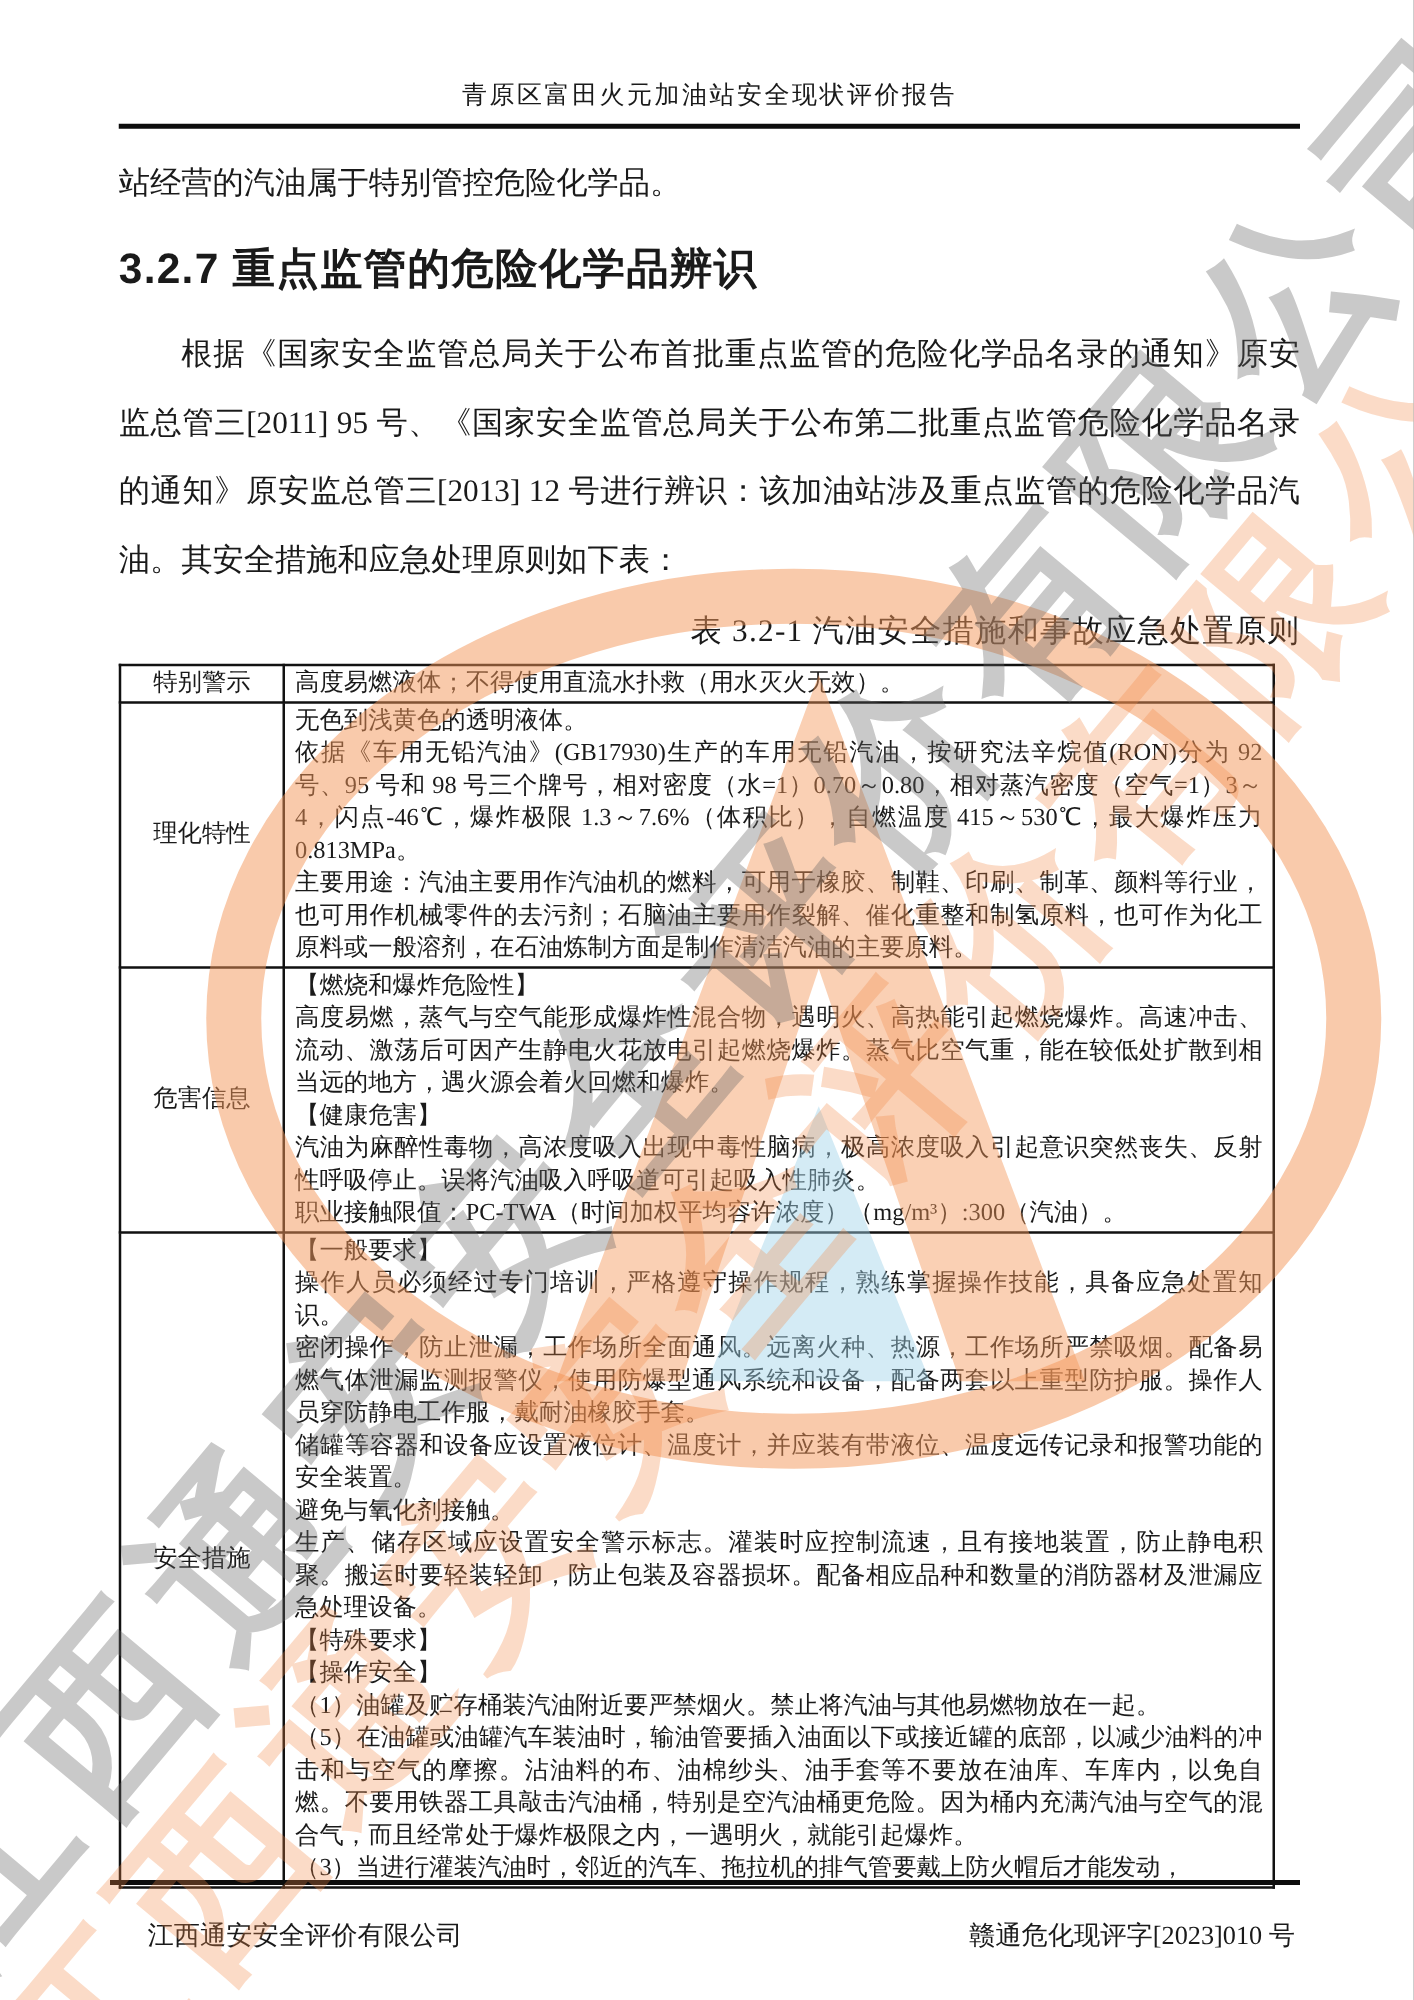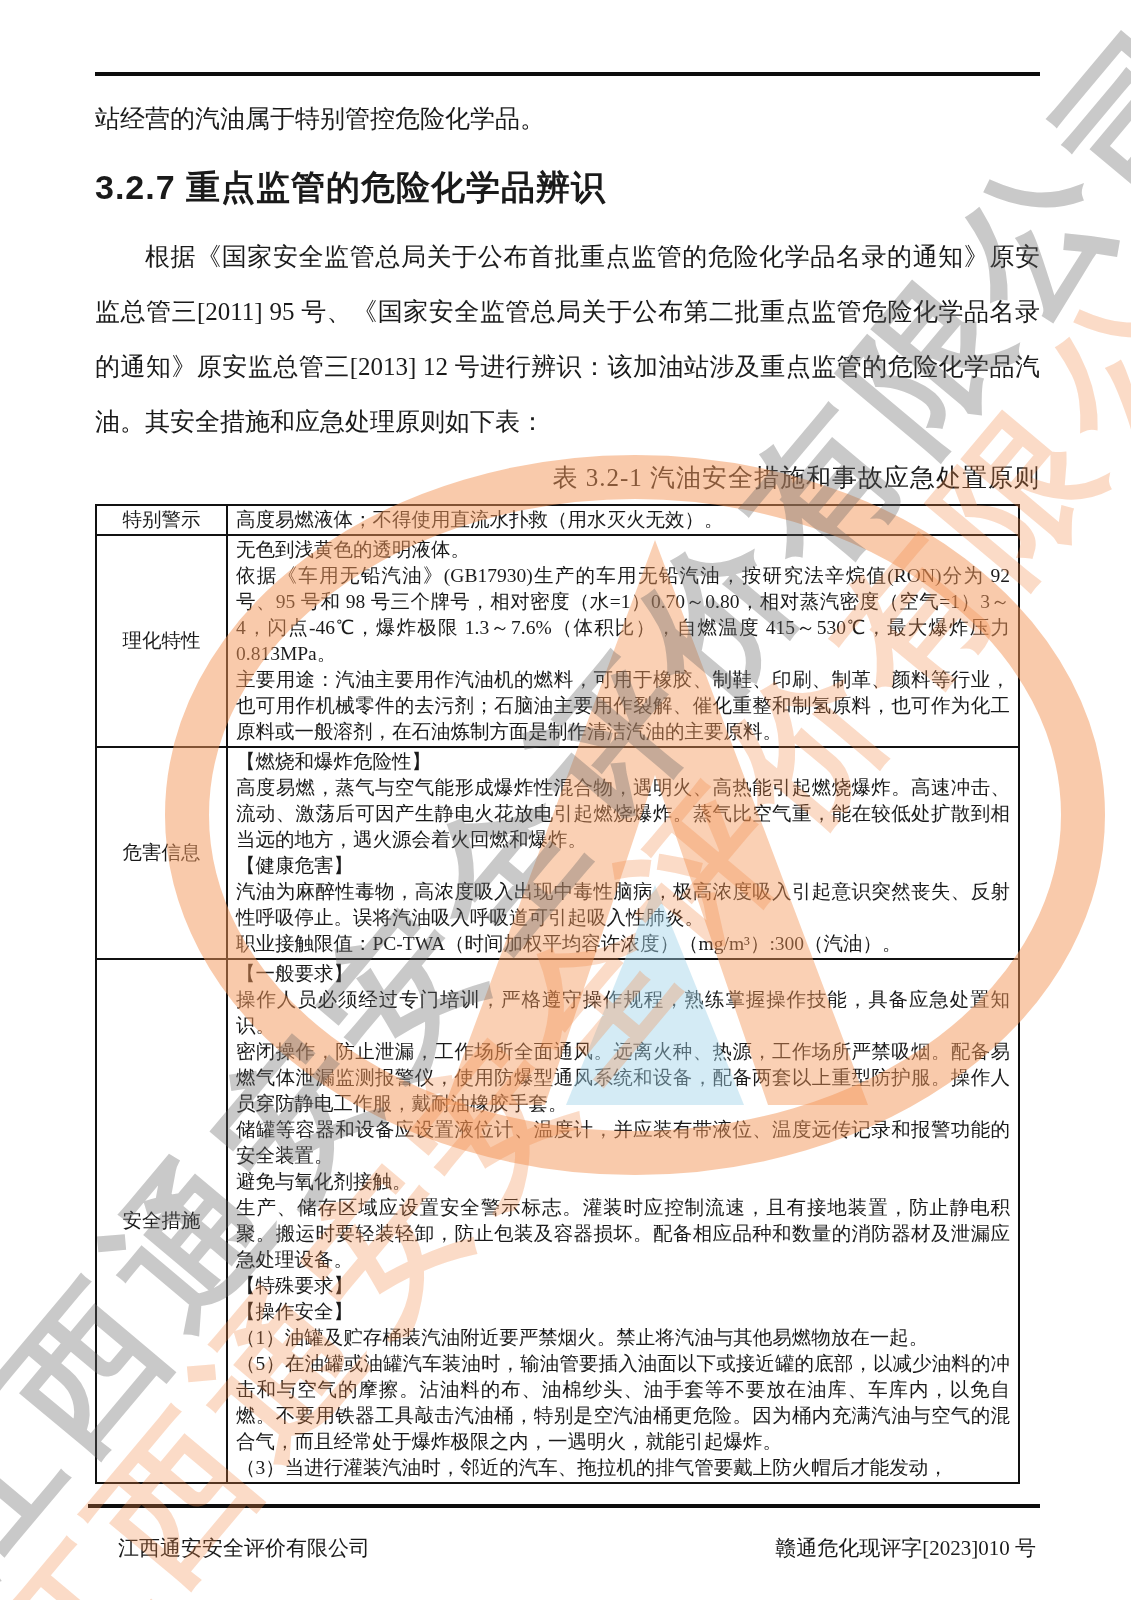--- a/index.html
+++ b/index.html
@@ -59,20 +59,21 @@
     <svg class="wm-svg" width="1131" height="1600" viewBox="0 0 1131 1600">
       <ellipse cx="635" cy="815" rx="448" ry="338" fill="none" stroke="rgba(243,150,88,0.50)" stroke-width="44"></ellipse>
       <path d="M 655 540 L 445 1105 L 545 1105 L 655 775 L 768 1105 L 868 1105 Z" fill="rgba(243,150,88,0.45)"></path>
       <path d="M 655 885 L 566 1105 L 744 1105 Z" fill="rgba(159,210,232,0.45)"></path>
     </svg>
     <div class="wm-diag">江西通安安全评价有限公司</div>
     <div class="wm-diag orange">江西通安安全评价有限公司</div>
   </div>
 
   <div class="content">
+    <div class="header-title">青原区富田火元加油站安全现状评价报告</div>
     <hr class="header-rule">
 
     <p class="intro">站经营的汽油属于特别管控危险化学品。</p>
     <h2 class="section-heading">3.2.7 重点监管的危险化学品辨识</h2>
     <p class="paragraph">根据《国家安全监管总局关于公布首批重点监管的危险化学品名录的通知》原安监总管三[2011] 95 号、《国家安全监管总局关于公布第二批重点监管危险化学品名录的通知》原安监总管三[2013] 12 号进行辨识：该加油站涉及重点监管的危险化学品汽油。其安全措施和应急处理原则如下表：</p>
     <div class="table-caption">表 3.2-1  汽油安全措施和事故应急处置原则</div>
 
     <table class="safety">
       <tbody>
         <tr class="row-center">

